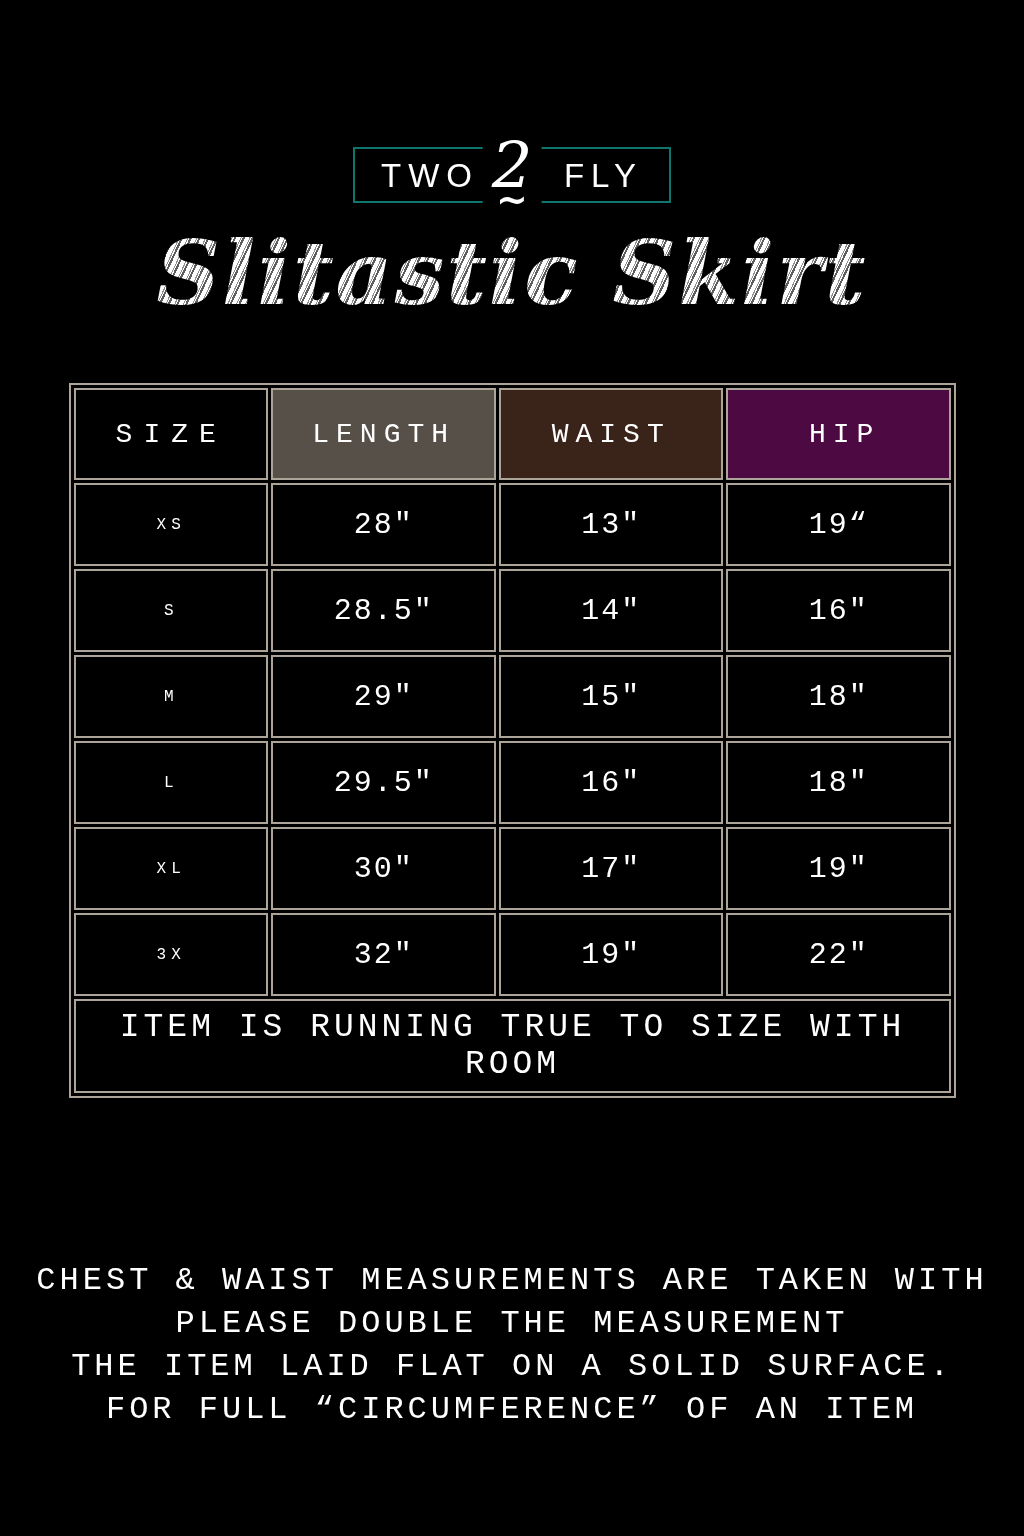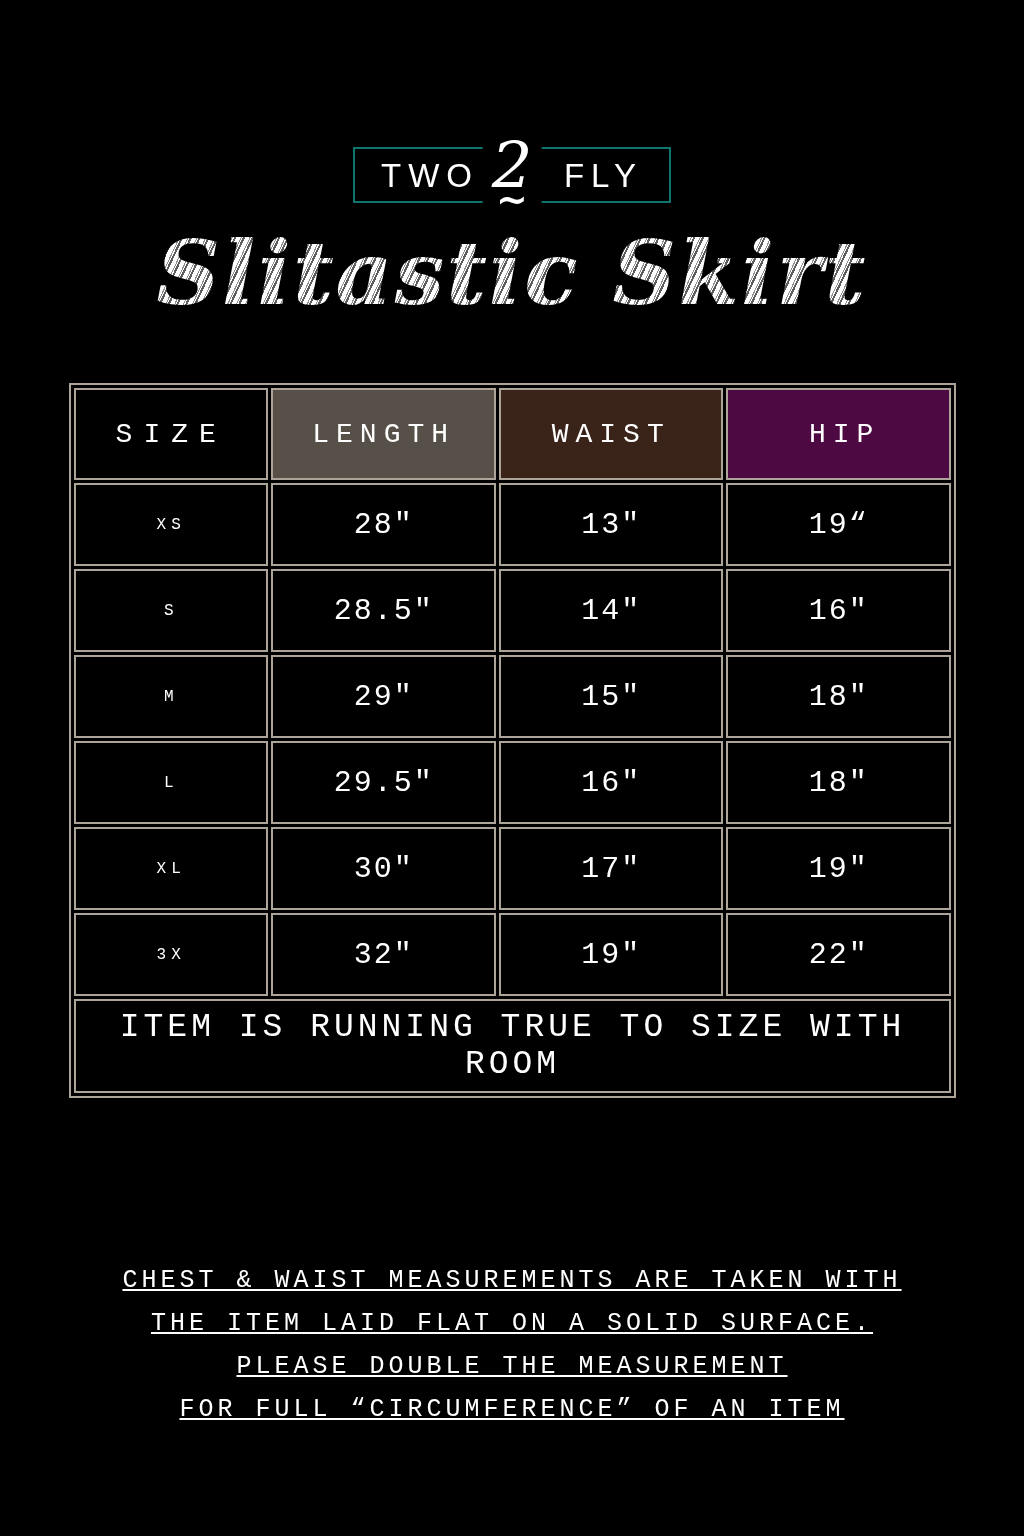--- a/index.html
+++ b/index.html
@@ -135,25 +135,24 @@
   
   .notes {
     position: absolute;
     top: 1259px;
     left: 0;
     width: 100%;
     text-align: center;
     color: #fff;
   }
   .note-line {
-    font-size: 25px;
+    font-size: 32px;
     letter-spacing: 4px;
     line-height: 43px;
     white-space: nowrap;
-    text-decoration: underline;
   }
 </style>
 </head>
 <body>
 
 <div class="page">
 
   <div class="brand-box">
     <span class="brand-word">TWO</span>
     <span class="brand-word">FLY</span>
@@ -222,18 +221,18 @@
       <tfoot>
         <tr>
           <td colspan="4">ITEM IS RUNNING TRUE TO SIZE WITH ROOM</td>
         </tr>
       </tfoot>
     </table>
   </div>
 
   <div class="notes">
       <div class="note-line">CHEST &amp; WAIST MEASUREMENTS ARE TAKEN WITH</div>
+      <div class="note-line">PLEASE DOUBLE THE MEASUREMENT</div>
       <div class="note-line">THE ITEM LAID FLAT ON A SOLID SURFACE.</div>
-      <div class="note-line">PLEASE DOUBLE THE MEASUREMENT</div>
       <div class="note-line">FOR FULL “CIRCUMFERENCE” OF AN ITEM</div>
     </div>
 
 </div>
 
 </body></html>

